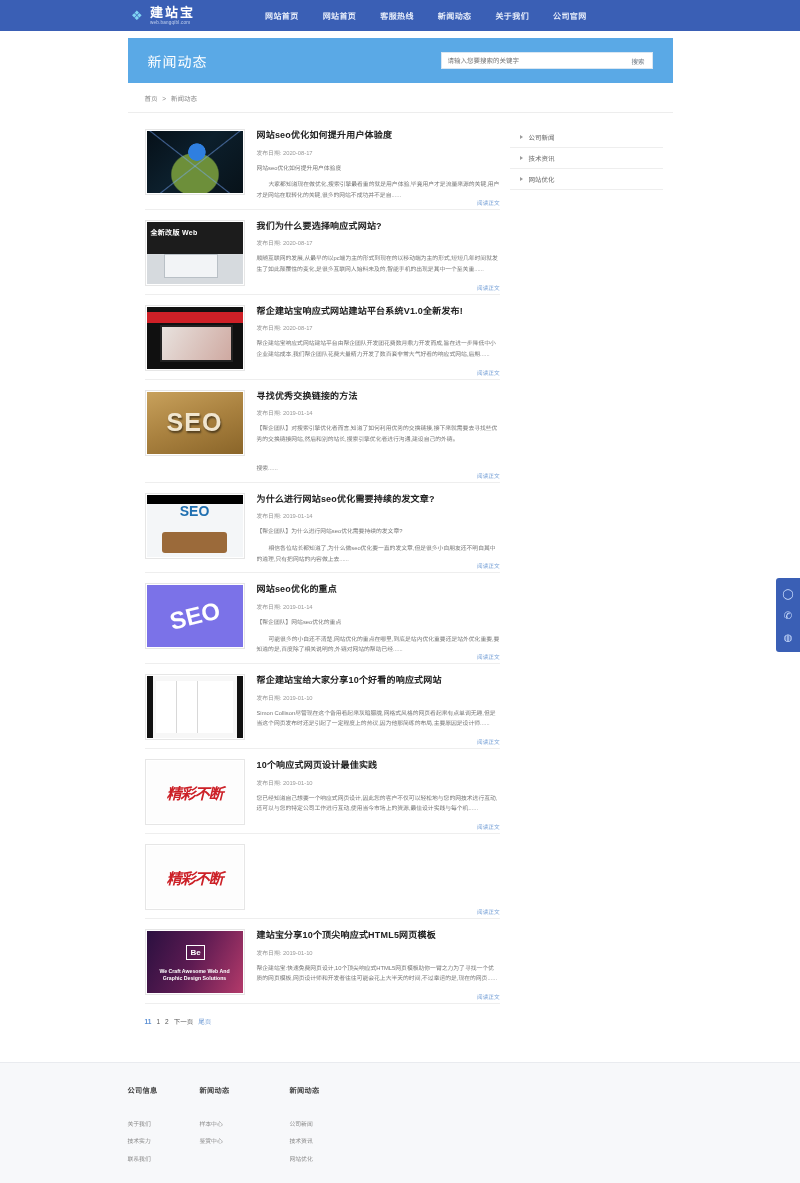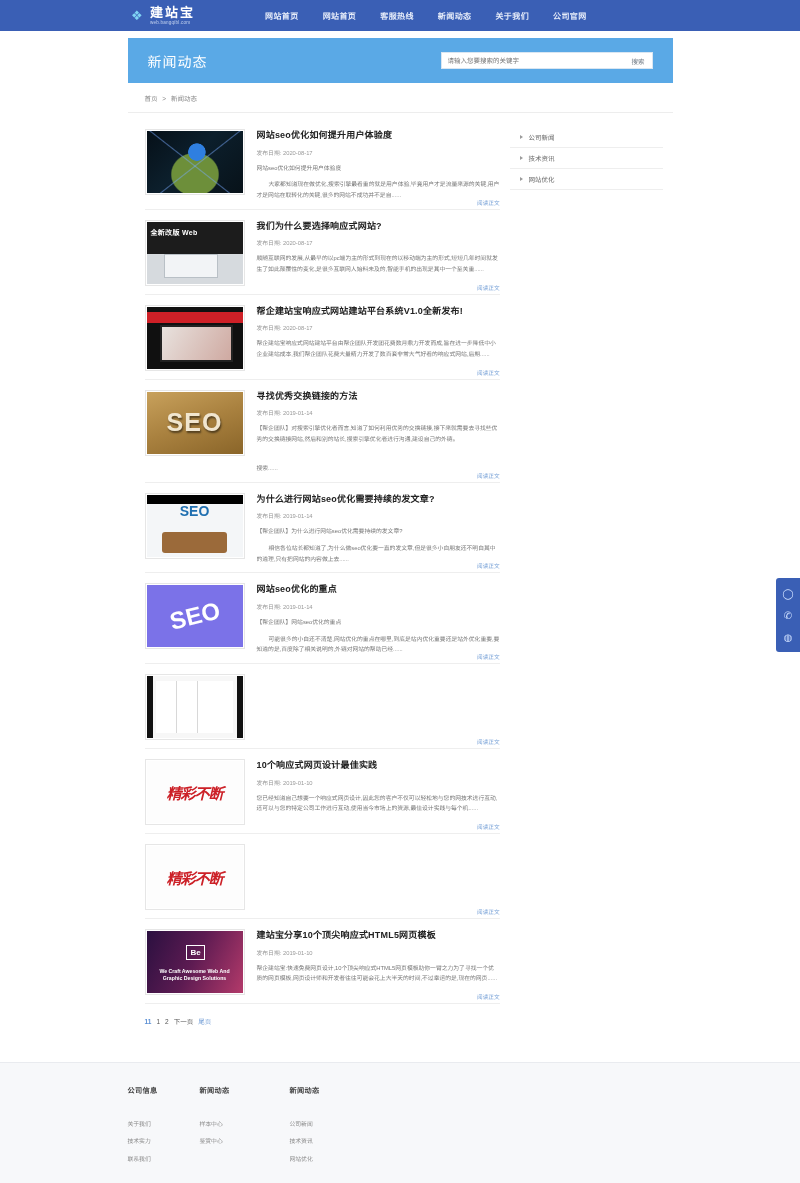--- a/index.html
+++ b/index.html
@@ -398,20 +398,25 @@
           <div class="art-desc">【帮企团队】网站seo优化的重点</div>
           <div class="art-desc" style="text-indent:12px">可能很多的小白还不清楚,网站优化的重点在哪里,到底是站内优化重要还是站外优化重要,要知道的是,百度除了相关说明的,外链对网站的帮助已经......</div>
         </div>
         <a class="read-more below" href="#">阅读正文</a>
       </div>
 
       <div class="article">
         <div class="thumb">
             <div class="thumb-inner t7"></div>
           </div>
+        <div class="art-body">
+          <div class="art-title">帮企建站宝给大家分享10个好看的响应式网站</div>
+          <div class="art-date"><span>发布日期:</span> <span>2019-01-10</span></div>
+          <div class="art-desc">Simon Collison尽管现在这个备用看起来灰暗朦胧,网格式风格的网页看起来有点单调无趣,但是当这个网页发布时还是引起了一定程度上的热议,因为他那简练的布局,主要原因是设计师......</div>
+        </div>
         <a class="read-more below" href="#">阅读正文</a>
       </div>
 
       <div class="article">
         <div class="thumb">
             <div class="thumb-inner t8"></div>
           </div>
         <div class="art-body">
           <div class="art-title">10个响应式网页设计最佳实践</div>
           <div class="art-date"><span>发布日期:</span> <span>2019-01-10</span></div>

